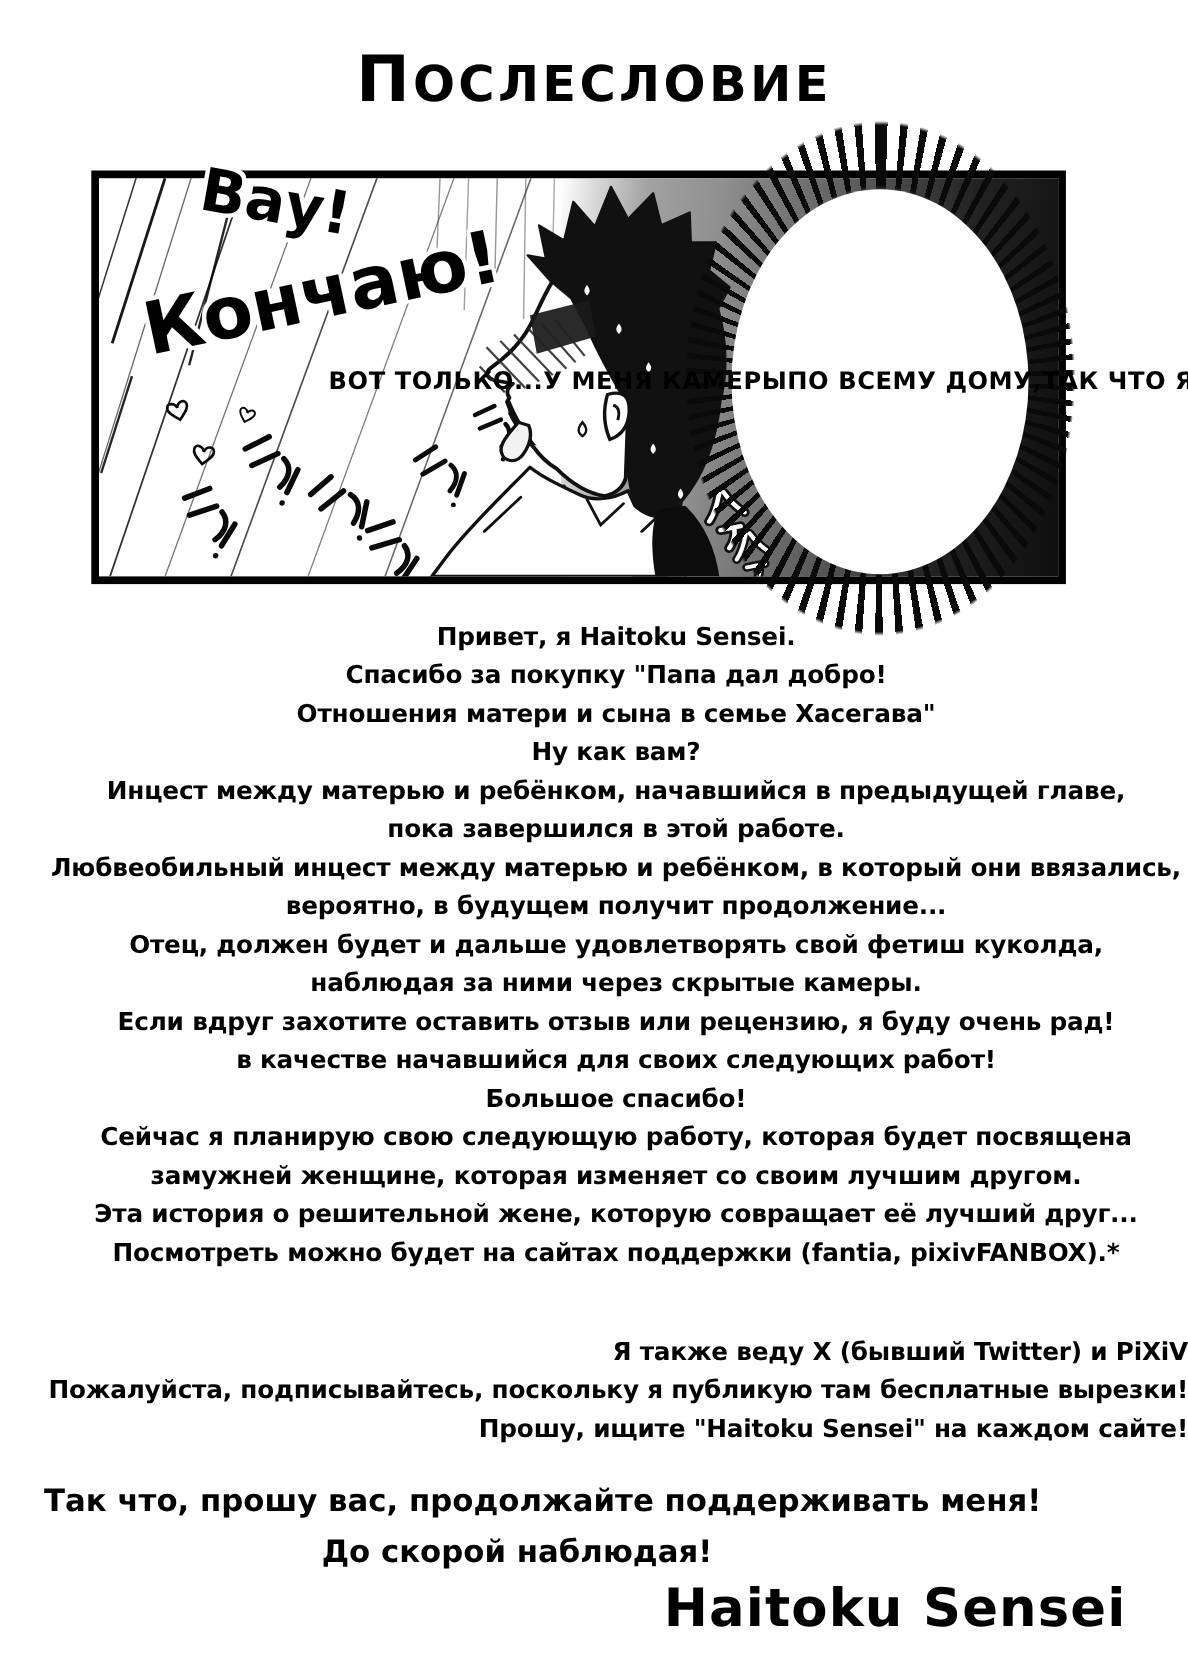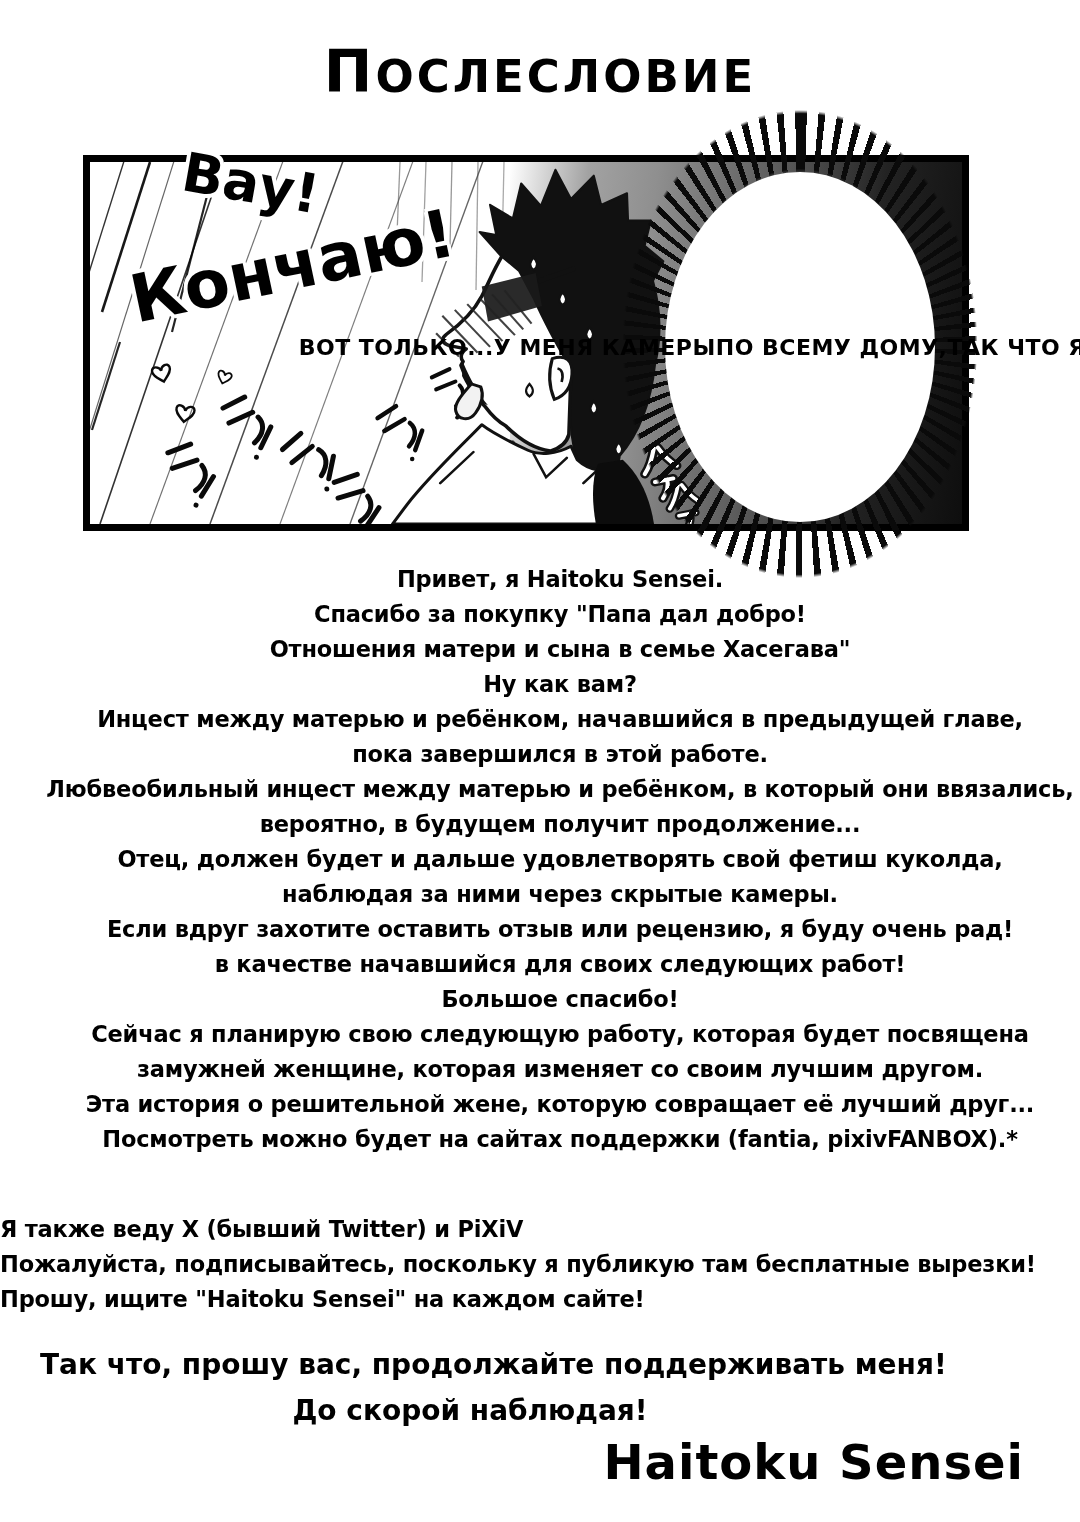--- a/index.html
+++ b/index.html
@@ -47,21 +47,21 @@
     text-shadow:-3px -3px 0 #fff,3px -3px 0 #fff,-3px 3px 0 #fff,3px 3px 0 #fff,
                 -4px 0 0 #fff,4px 0 0 #fff,0 -4px 0 #fff,0 4px 0 #fff;
   }
   .sfx-wow{left:92px;top:-10px;font-size:54px;transform:rotate(10deg);}
   .sfx-finish{left:38px;top:66px;font-size:66px;transform:rotate(-12deg);}
   
   .afterword{position:absolute;top:562px;left:0;width:100%;text-align:center;margin-left:20px;}
   .afterword .line,.social .line{
     font-weight:bold;font-size:22.5px;line-height:35px;letter-spacing:-0.2px;white-space:nowrap;
   }
-  .social{position:absolute;top:1212px;left:0;width:100%;text-align:left;}
+  .social{position:absolute;top:1212px;left:0;width:100%;text-align:right;}
   .closing{position:absolute;top:1342px;left:0;width:860px;text-align:center;padding-left:40px;}
   .closing .line{font-weight:bold;font-size:28px;line-height:46px;white-space:nowrap;}
   .signature{
     position:absolute;top:1434px;right:56px;
     font-weight:bold;font-size:48px;letter-spacing:1px;white-space:nowrap;
   }
 </style>
 </head>
 <body>
 

